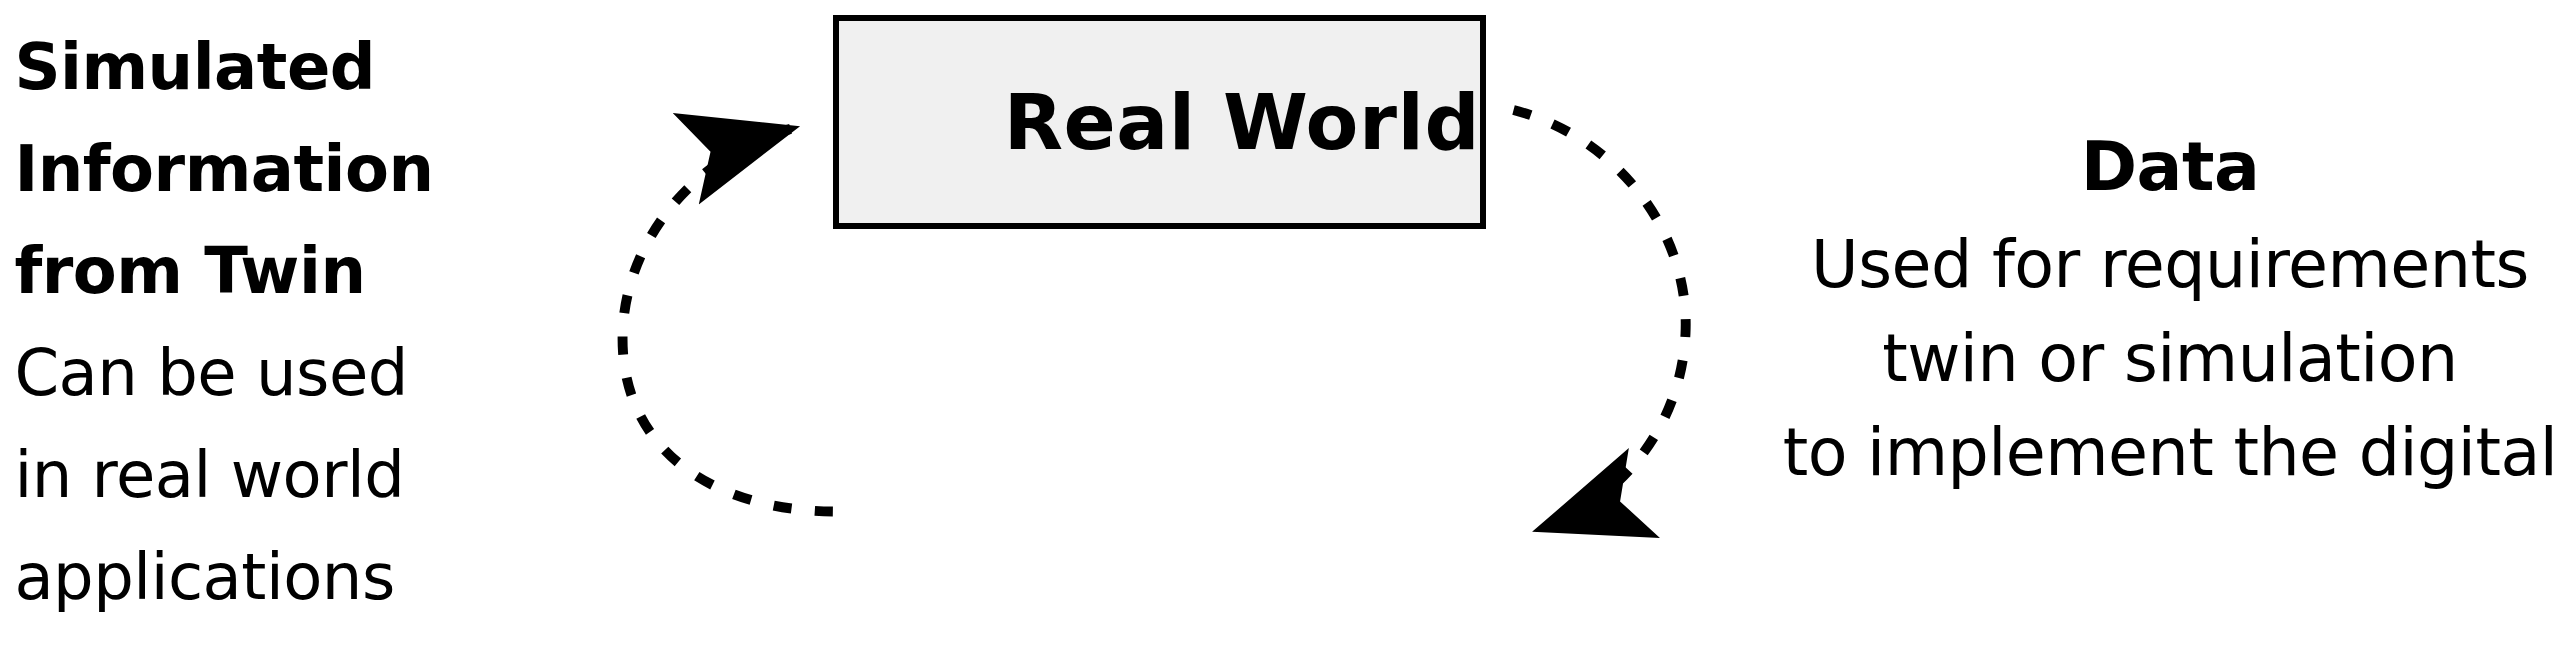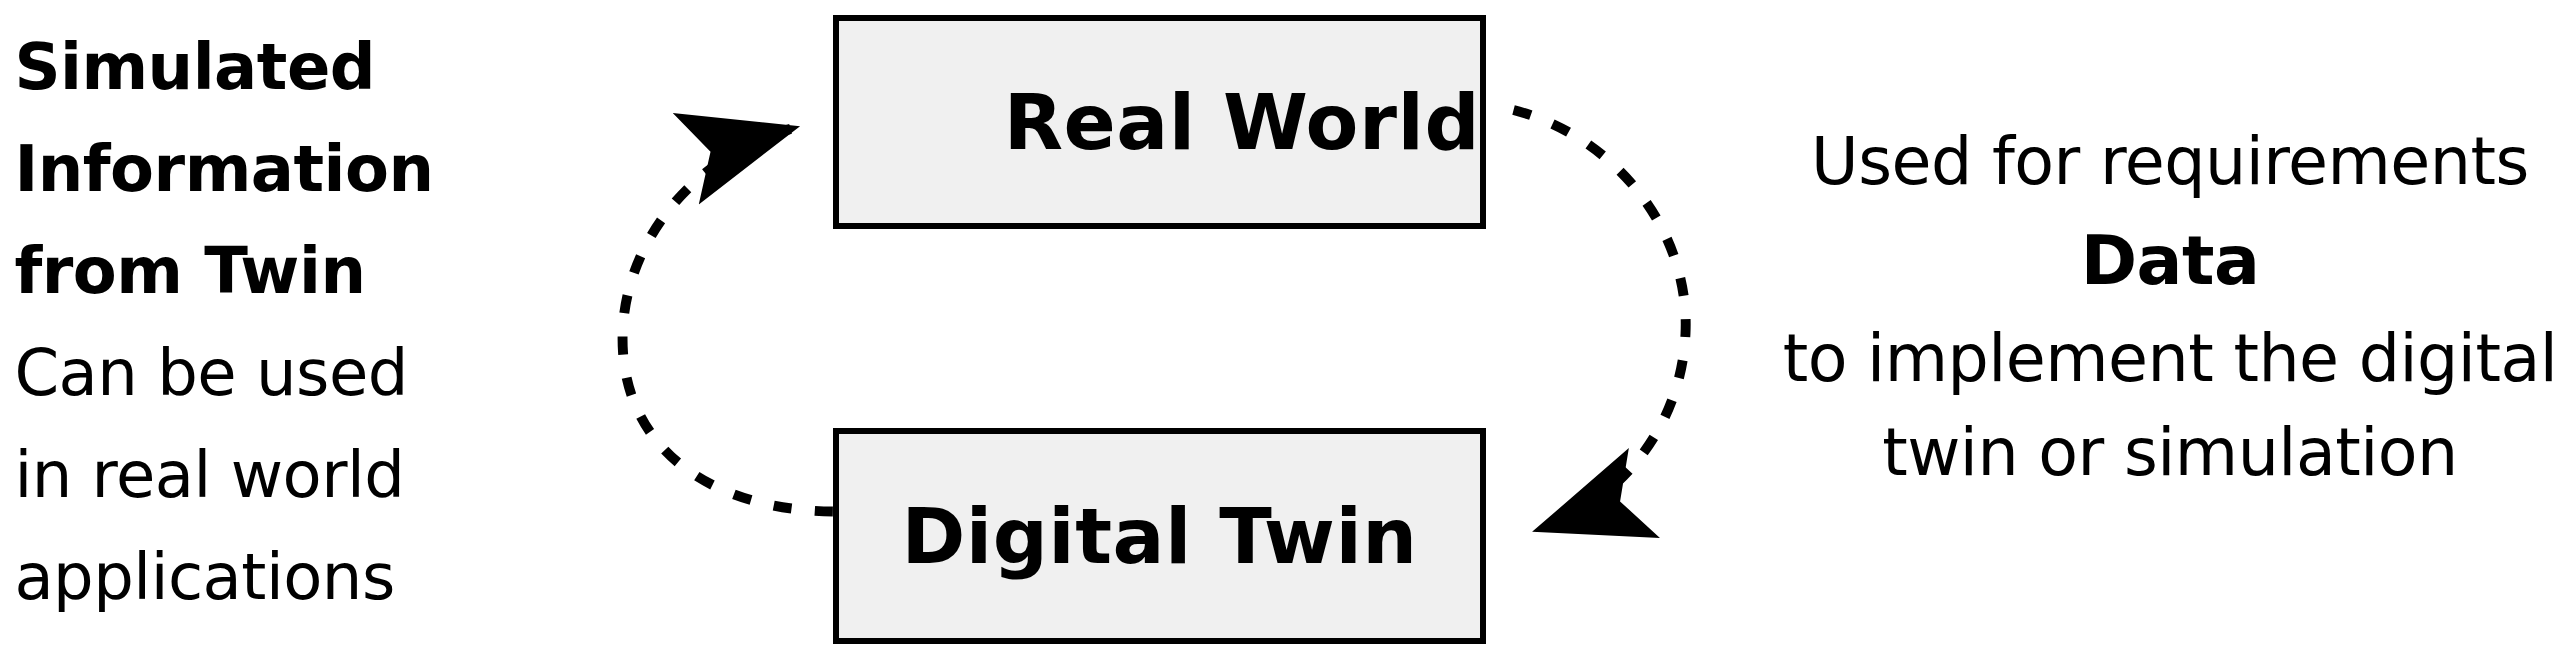--- a/index.html
+++ b/index.html
@@ -65,33 +65,30 @@
       <span>Simulated</span>
     </span>
     <span class="ann-line bold">Information</span>
     <span class="ann-line bold">from Twin</span>
     <span class="ann-line">Can be used</span>
     <span class="ann-line">in real world</span>
     <span class="ann-line">applications</span>
   </div>
 
   <div class="side-block" id="right-annotation">
+    <span class="ann-line bold">Data</span>
     <span class="ann-line">Used for requirements</span>
-    <span class="ann-line bold">Data</span>
+    <span class="ann-line">twin or simulation</span>
     <span class="ann-line">to implement the digital</span>
-    <span class="ann-line">twin or simulation</span>
   </div>
 
   <div class="node-box" id="real-world-box">
     <span class="node-label">Real World</span>
   </div>
 
-  <div class="node-box" id="digital-twin-box">
-    <span class="node-label">Digital Twin</span>
-  </div>
 
   <svg id="arrow-layer" viewBox="0 0 2861 735">
     <defs>
       <marker id="ah-right" markerWidth="14" markerHeight="14" refX="11" refY="5" orient="auto" markerUnits="strokeWidth">
         <path d="M0,0.2 L12,5 L0,9.8 L2.6,5 Z" fill="#000"></path>
       </marker>
       <marker id="ah-left" markerWidth="14" markerHeight="14" refX="11" refY="5" orient="auto" markerUnits="strokeWidth">
         <path d="M0,0.2 L12,5 L0,9.8 L2.6,5 Z" fill="#000"></path>
       </marker>
     </defs>

